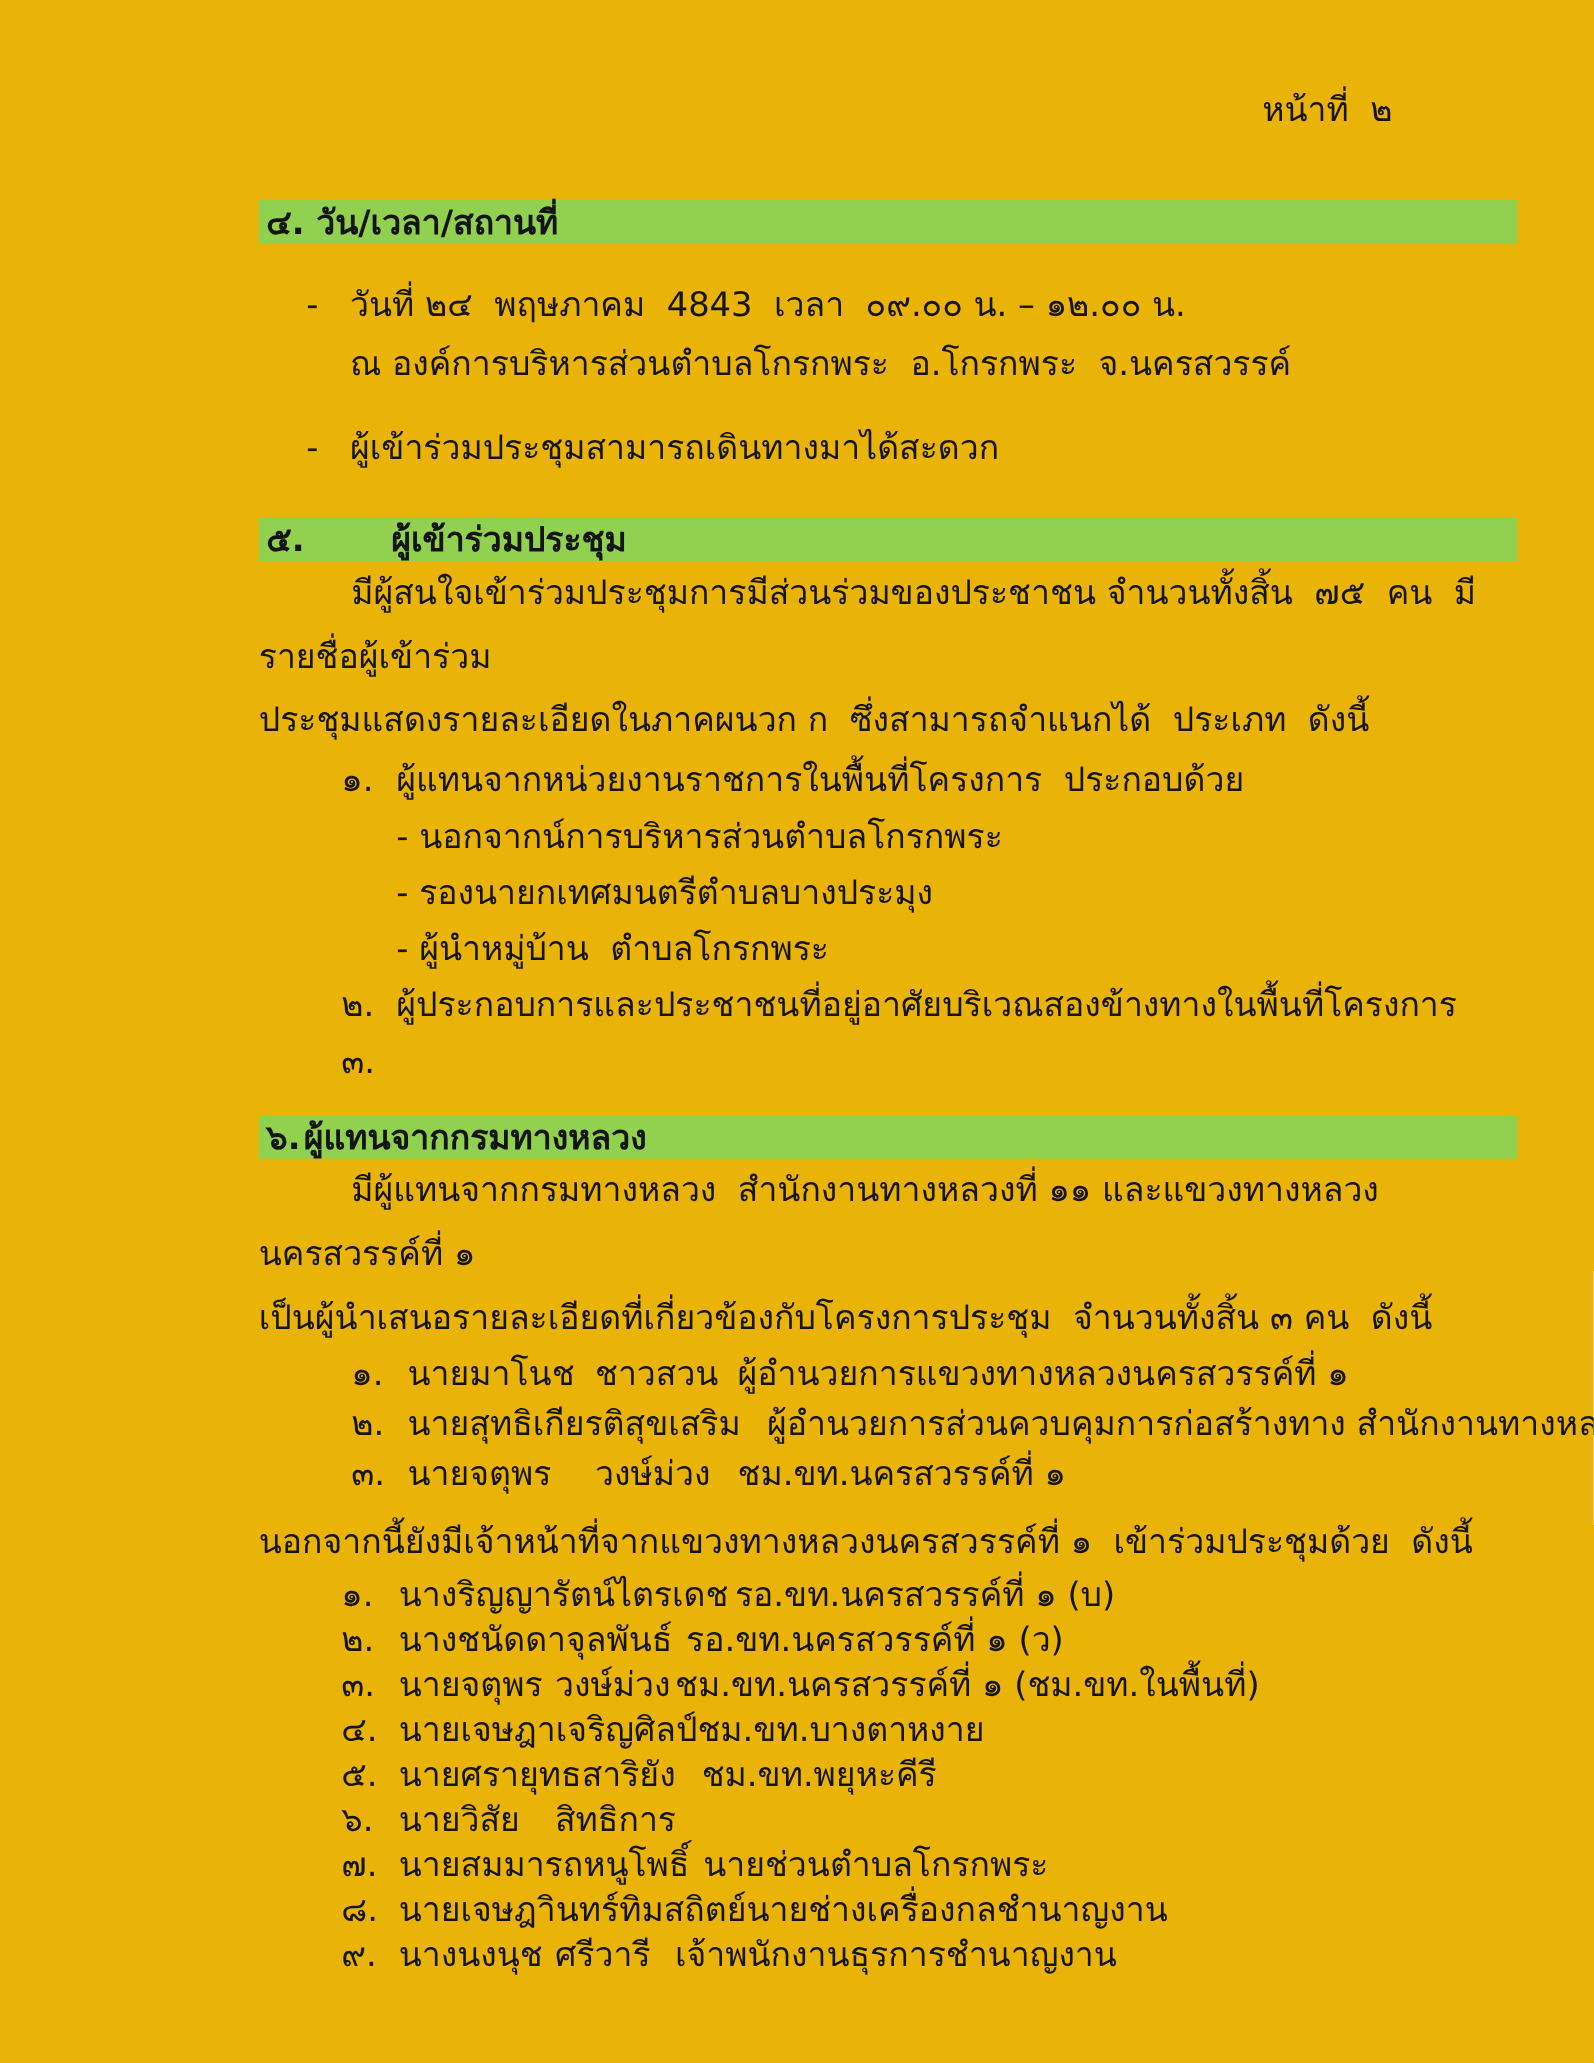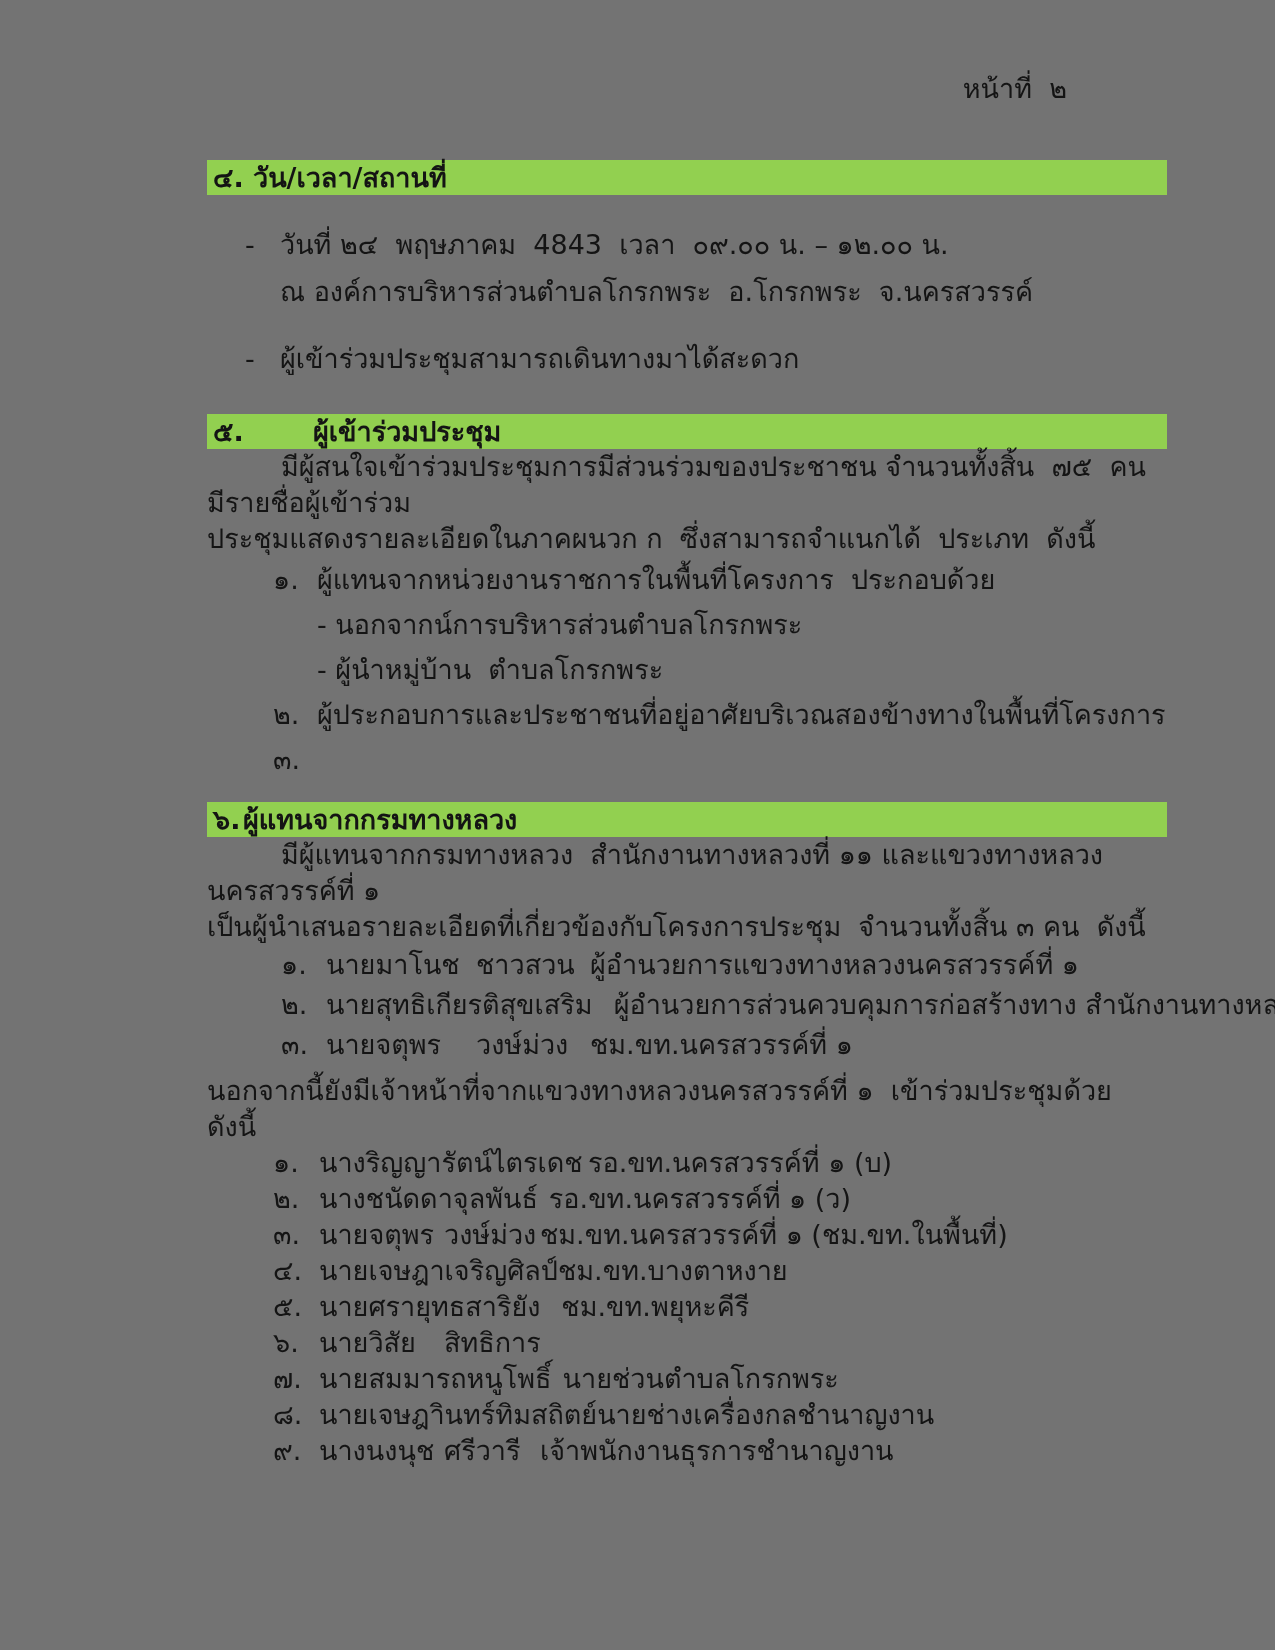--- a/index.html
+++ b/index.html
@@ -5,23 +5,23 @@
   * { margin: 0; padding: 0; box-sizing: border-box; }
   html, body { background: #ffffff; }
   body {
     width: 1275px; height: 1650px;
     font-family: "DejaVu Sans", "Liberation Sans", sans-serif;
     color: #141414;
   }
   .page {
     position: relative;
     width: 1275px; height: 1650px;
-    padding: 72px 108px 40px 207px;
+    padding: 72px 61px 40px 207px;
     overflow: hidden;
-    background: #737373;
+    background: #eab308;
   }
   .page-num {
     text-align: right;
     padding-right: 100px;
     font-size: 28px;
     line-height: 34px;
     white-space: pre-wrap;
   }
   .bar {
     background: #92d050;
@@ -45,21 +45,21 @@
   .txt { font-size: 27px; white-space: pre-wrap; }
 
   
   .s4-body { margin-top: 26px; }
   .dash-row { display: flex; padding-left: 38px; }
   .dash-row .marker { flex: 0 0 35px; font-size: 27px; line-height: 47px; }
   .dash-row .row-lines > div { line-height: 47px; }
   .dash-row--second { margin-top: 20px; }
 
   
-  .para { line-height: 36px; text-indent: 74px; }
+  .para { line-height: 51px; text-indent: 74px; }
   .para--noindent { text-indent: 0; }
   .li-row { display: flex; padding-left: 66px; line-height: 45px; }
   .li-row .c-num { flex: 0 0 44px; }
   .li-row .c-text { white-space: pre-wrap; }
 
   
   .t-row { display: flex; line-height: 40px; }
   .t-row span { white-space: pre; font-size: 27px; }
   .reps .t-row { padding-left: 74px; }
   .reps .c-num { flex: 0 0 45px; }
@@ -114,20 +114,21 @@
     <div class="li-row">
         <span class="c-num txt">๑.</span>
         <span class="c-text txt">ผู้แทนจากหน่วยงานราชการในพื้นที่โครงการ  ประกอบด้วย</span>
       </div>
         <div class="li-row">
         <span class="c-num txt"></span>
         <span class="c-text txt">- นอกจากน์การบริหารส่วนตำบลโกรกพระ</span>
       </div>
         <div class="li-row">
         <span class="c-num txt"></span>
+        <span class="c-text txt">- รองนายกเทศมนตรีตำบลบางประมุง</span>
       </div>
         <div class="li-row">
         <span class="c-num txt"></span>
         <span class="c-text txt">- ผู้นำหมู่บ้าน  ตำบลโกรกพระ</span>
       </div>
         <div class="li-row">
         <span class="c-num txt">๒.</span>
         <span class="c-text txt">ผู้ประกอบการและประชาชนที่อยู่อาศัยบริเวณสองข้างทางในพื้นที่โครงการ</span>
       </div>
         <div class="li-row">

